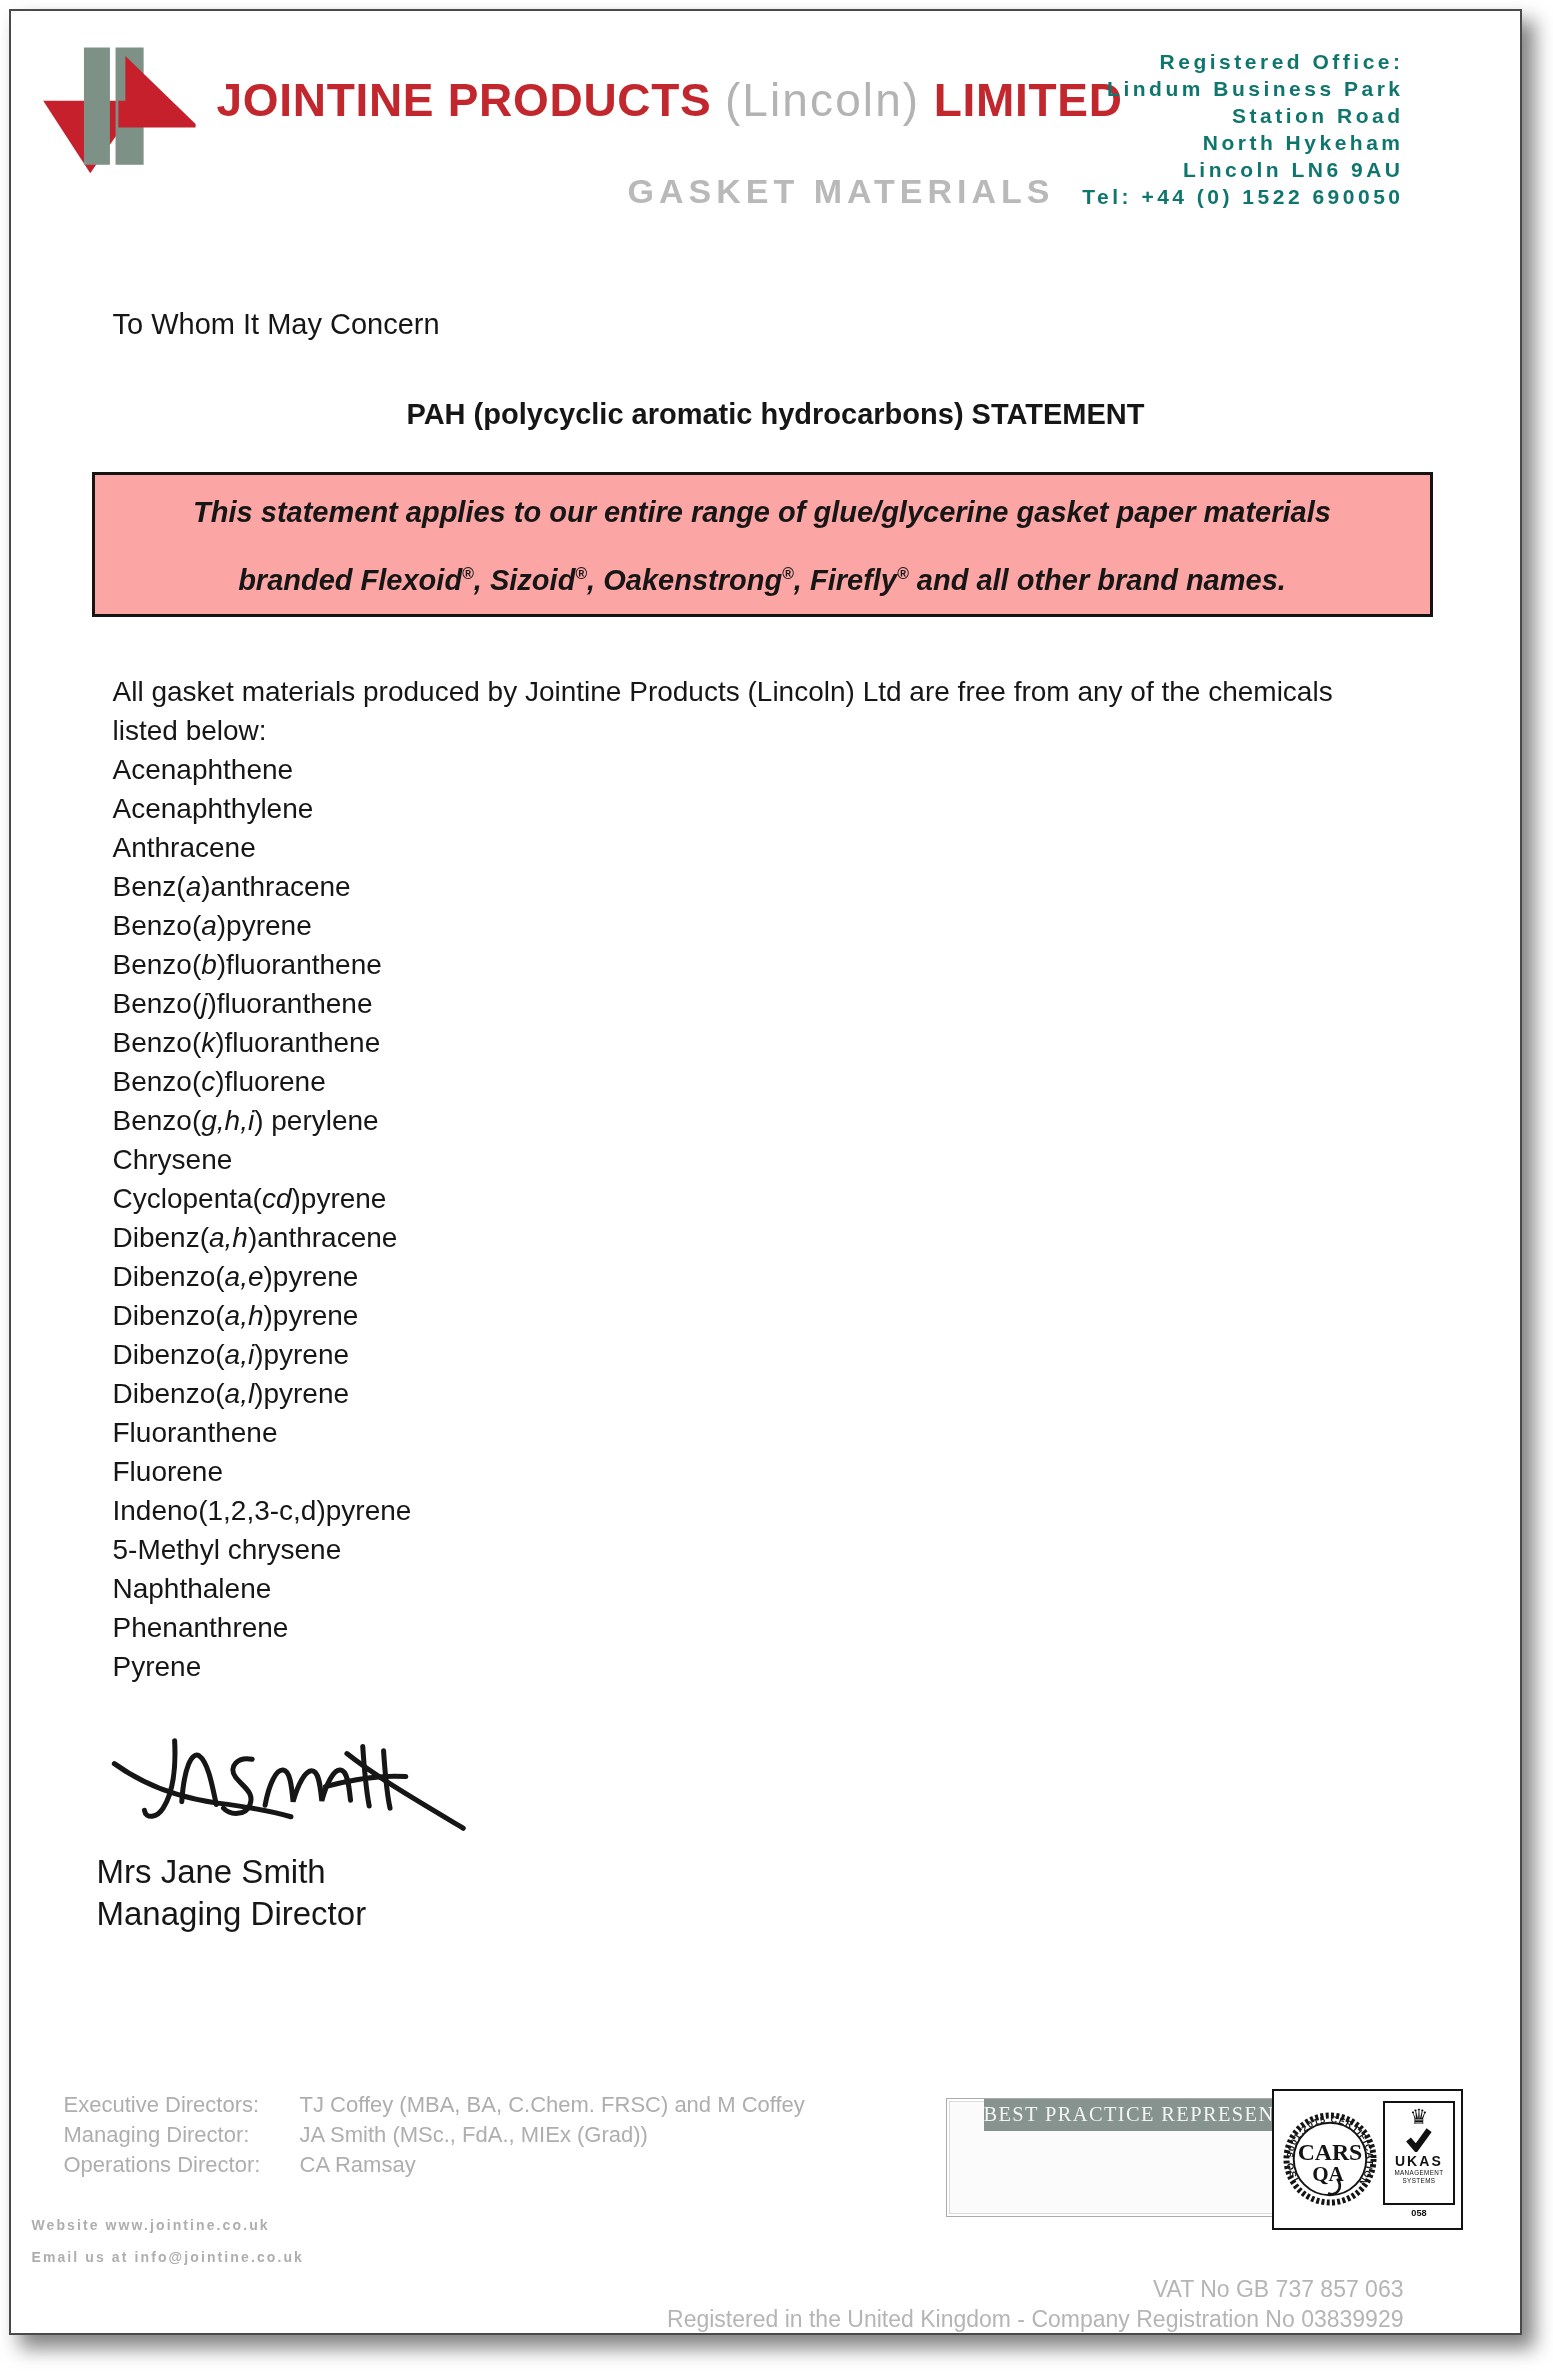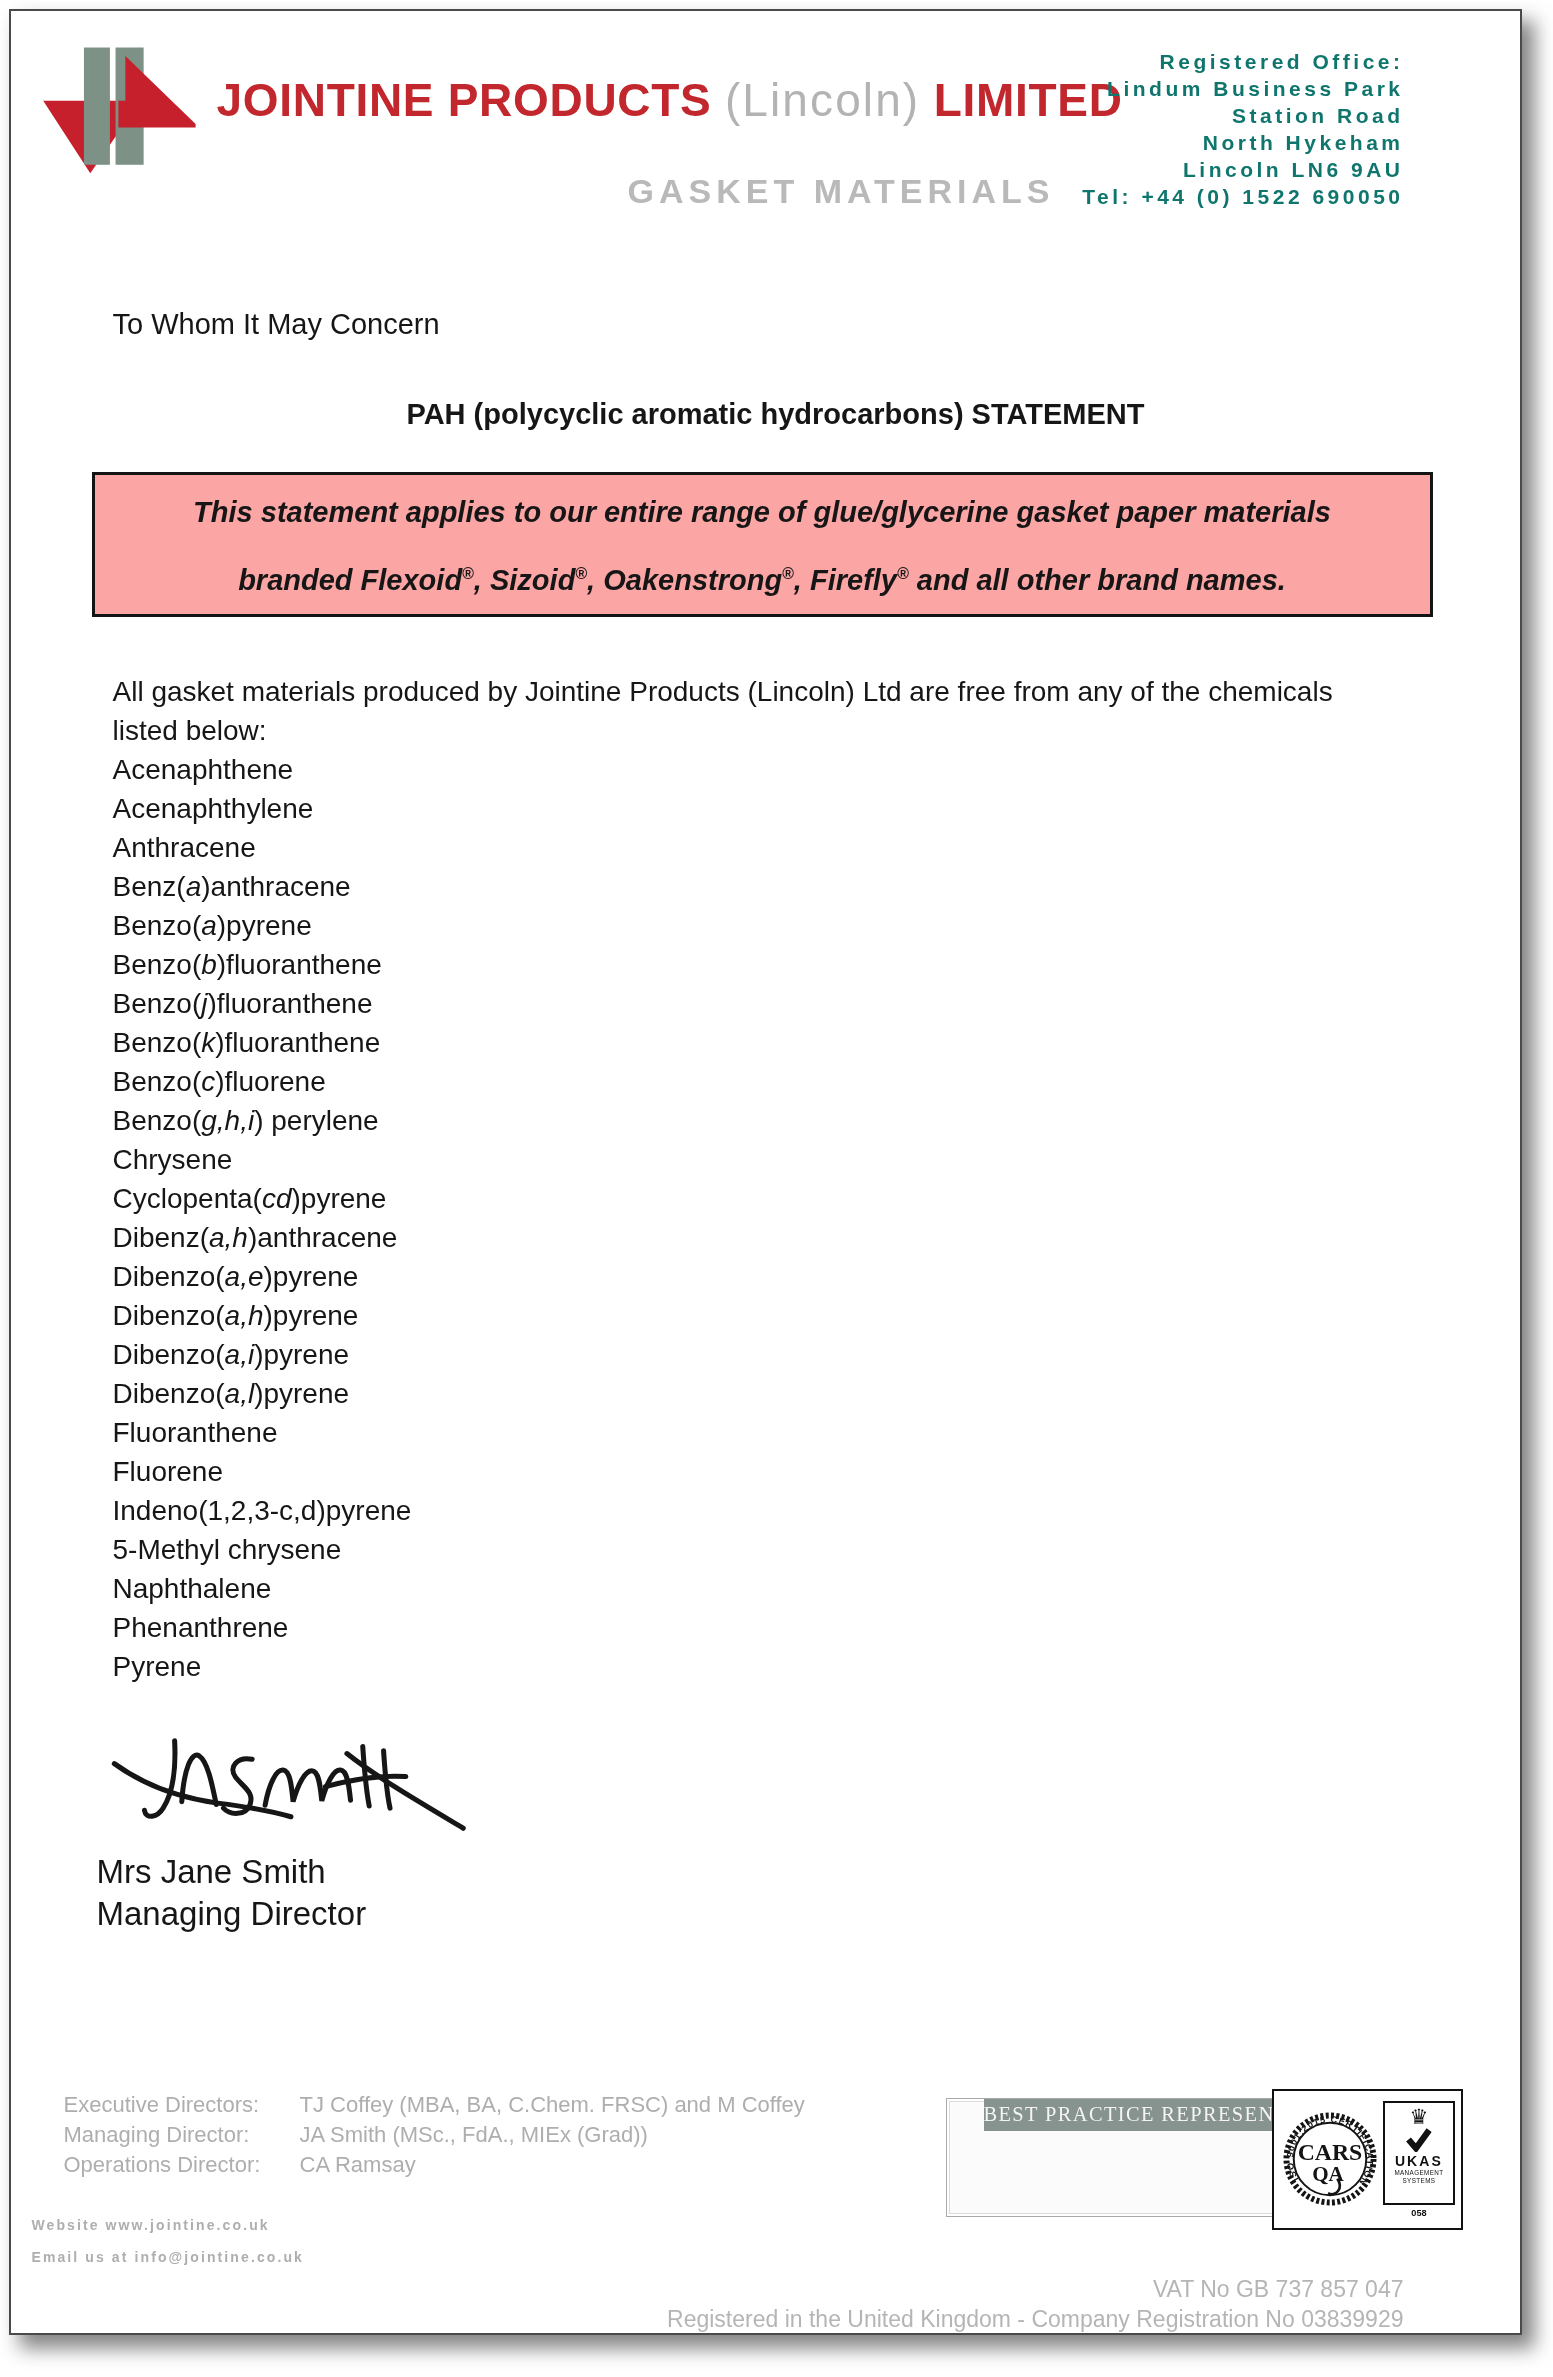--- a/index.html
+++ b/index.html
@@ -211,19 +211,19 @@
           </svg>
           <div class="ukas-name">UKAS</div>
           <div class="ukas-sub">MANAGEMENT</div>
           <div class="ukas-sub">SYSTEMS</div>
         </div>
         <div class="ukas-num">058</div>
       </div>
     </div>
 
     <div class="vat-block">
-      <div>VAT No GB 737 857 047</div>
+      <div>VAT No GB 737 857 063</div>
       <div>Registered in the United Kingdom - Company Registration No 03839929</div>
     </div>
 
   </div>
 </div>
 
 
 </body></html>

